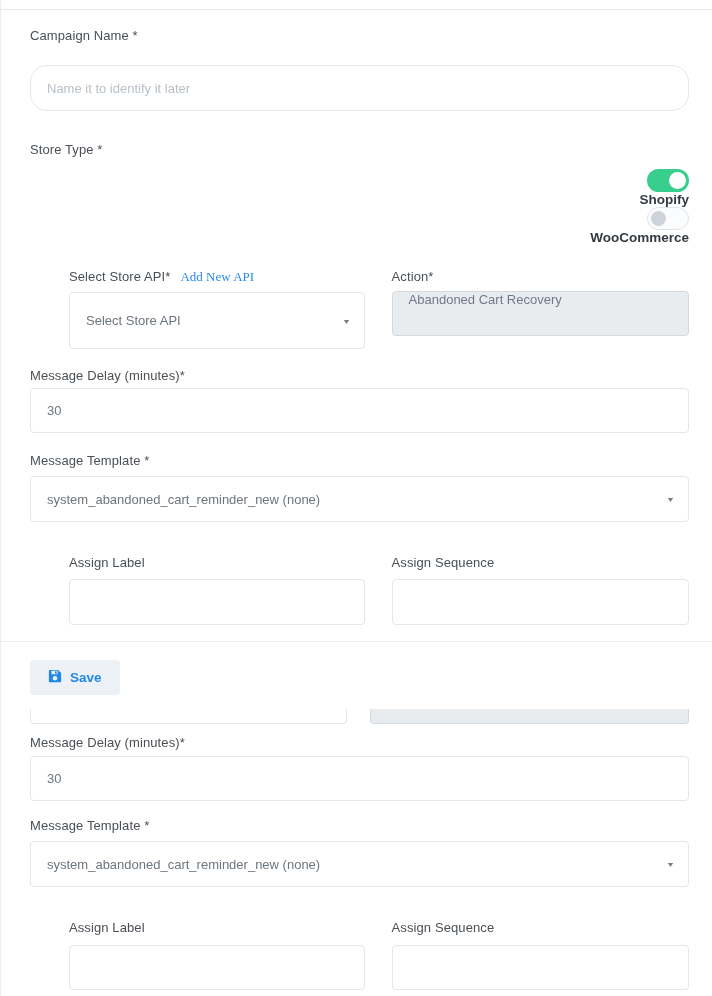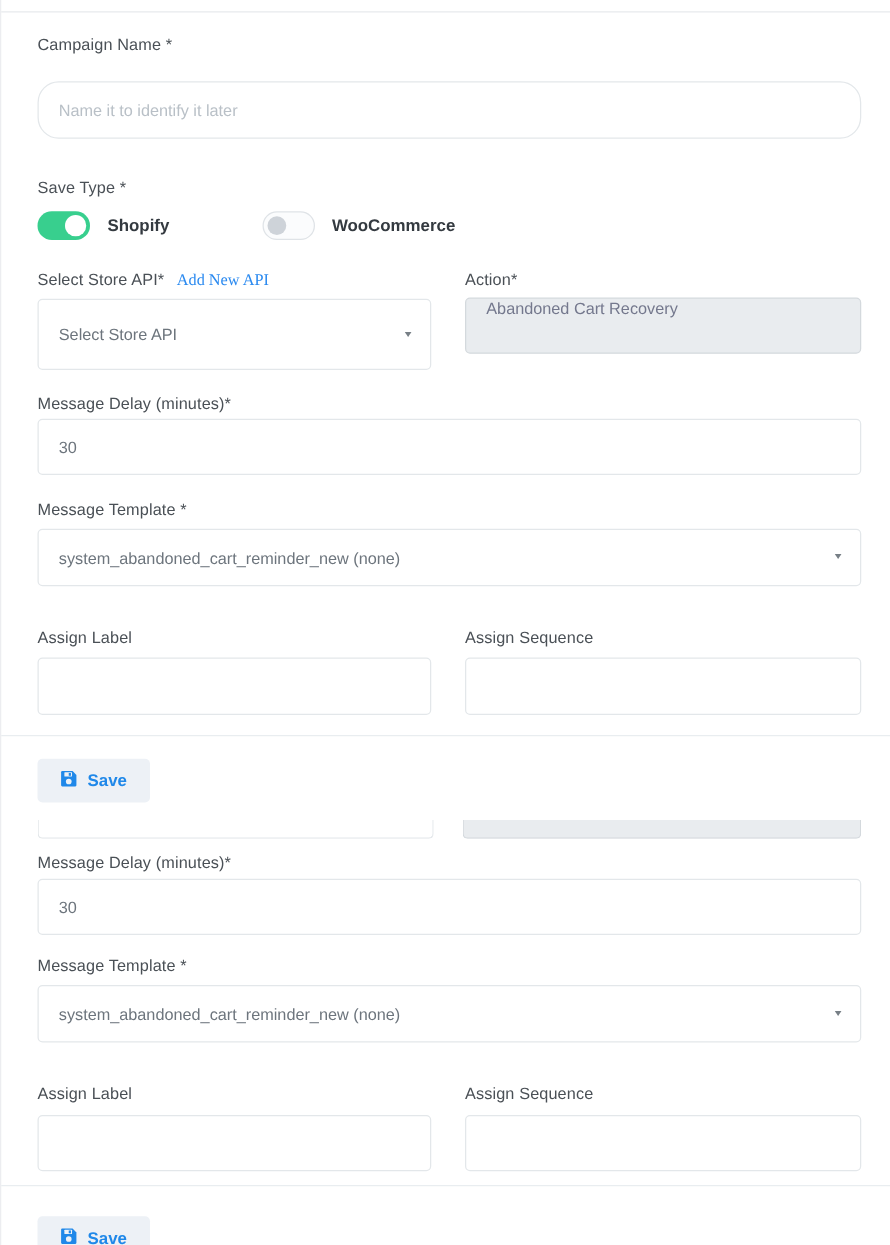--- a/index.html
+++ b/index.html
@@ -20,26 +20,26 @@
     position:relative; border:1px solid #e3e7ea; border-radius:4px; background:#fff;
     font-size:13px; color:#6d757d; display:flex; align-items:center; padding:0 16px;
     cursor:pointer;
   }
   .caret { position:absolute; right:14px; top:50%; transform:translateY(-50%) scaleX(1.3);
     font-size:7px; color:#777f86; }
   .disabled-input {
     border:1px solid #d4d9dd; border-radius:4px; background:#e9ecef;
     font-size:13px; color:#74788d; display:flex; align-items:flex-start; padding:0 16px;
   }
-  .row2 { display:flex; gap:27px; }
+  .row2 { display:flex; gap:27px;margin-left:39px; }
   .col-l { width:317px; }
   .col-r { width:319px; }
   .link { color:#2b8af0; font-size:13px; text-decoration:none; cursor:pointer;font-family:Liberation Serif, serif; }
   
-  .toggle-row { display:flex; align-items:center; margin-top:12px; }
+  .toggle-row { display:flex; align-items:flex-end; margin-top:12px;flex-direction:column; }
   .toggle { width:42px; height:23px; border-radius:12px; position:relative; cursor:pointer; flex:0 0 auto; }
   .toggle.on { background:#38cf8e; }
   .toggle.on .knob { position:absolute; right:3px; top:3px; width:17px; height:17px; border-radius:50%; background:#fff; }
   .toggle.off { background:#fbfcfd; border:1px solid #dfe3e7; }
   .toggle.off .knob { position:absolute; left:3px; top:3px; width:15px; height:15px; border-radius:50%; background:#ced3d9; }
   .toggle-label { font-size:13.5px; font-weight:700; color:#343a40; margin-left:14px; }
   .divider { border-top:1px solid #e9edf0; }
   .footer { padding:18px 0 0 29px; }
   .save-btn {
     display:inline-flex; align-items:center; gap:8px; background:#edf1f6; border:none;
@@ -59,21 +59,21 @@
   <div class="top-strip"></div>
 
   <div class="card-body">
 
     <div class="field">
       <div class="label">Campaign Name *</div>
       <input class="input" style="height: 46px; margin-top: 22px; border-radius: 17px;" type="text" placeholder="Name it to identify it later">
     </div>
 
     <div class="field" style="margin-top:31px;">
-      <div class="label">Save Type *</div>
+      <div class="label">Store Type *</div>
       <div class="toggle-row">
         <span class="toggle on">
             <span class="knob"></span>
           </span>
         <span class="toggle-label">Shopify</span>
         <span style="width:74px;"></span>
         <span class="toggle off">
             <span class="knob"></span>
           </span>
         <span class="toggle-label">WooCommerce</span>

